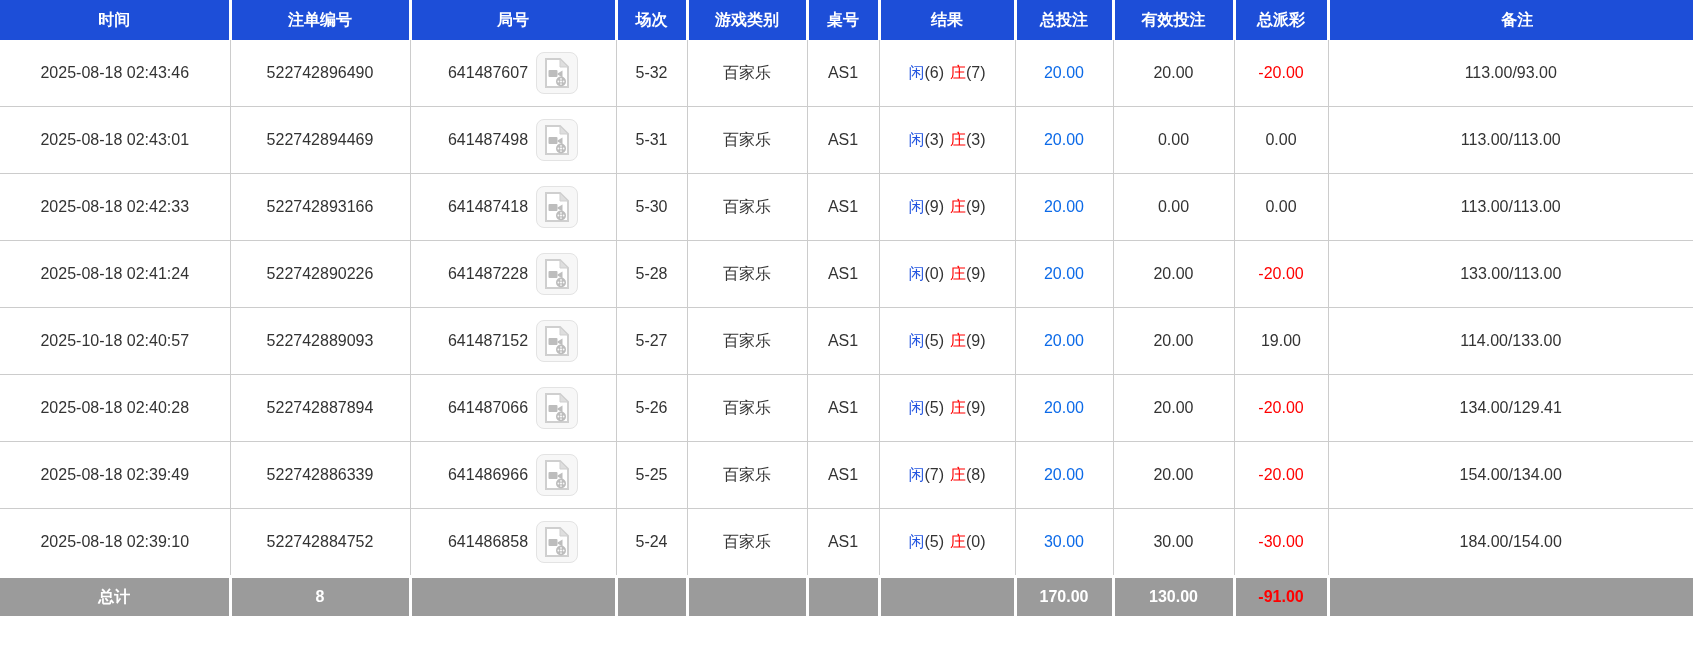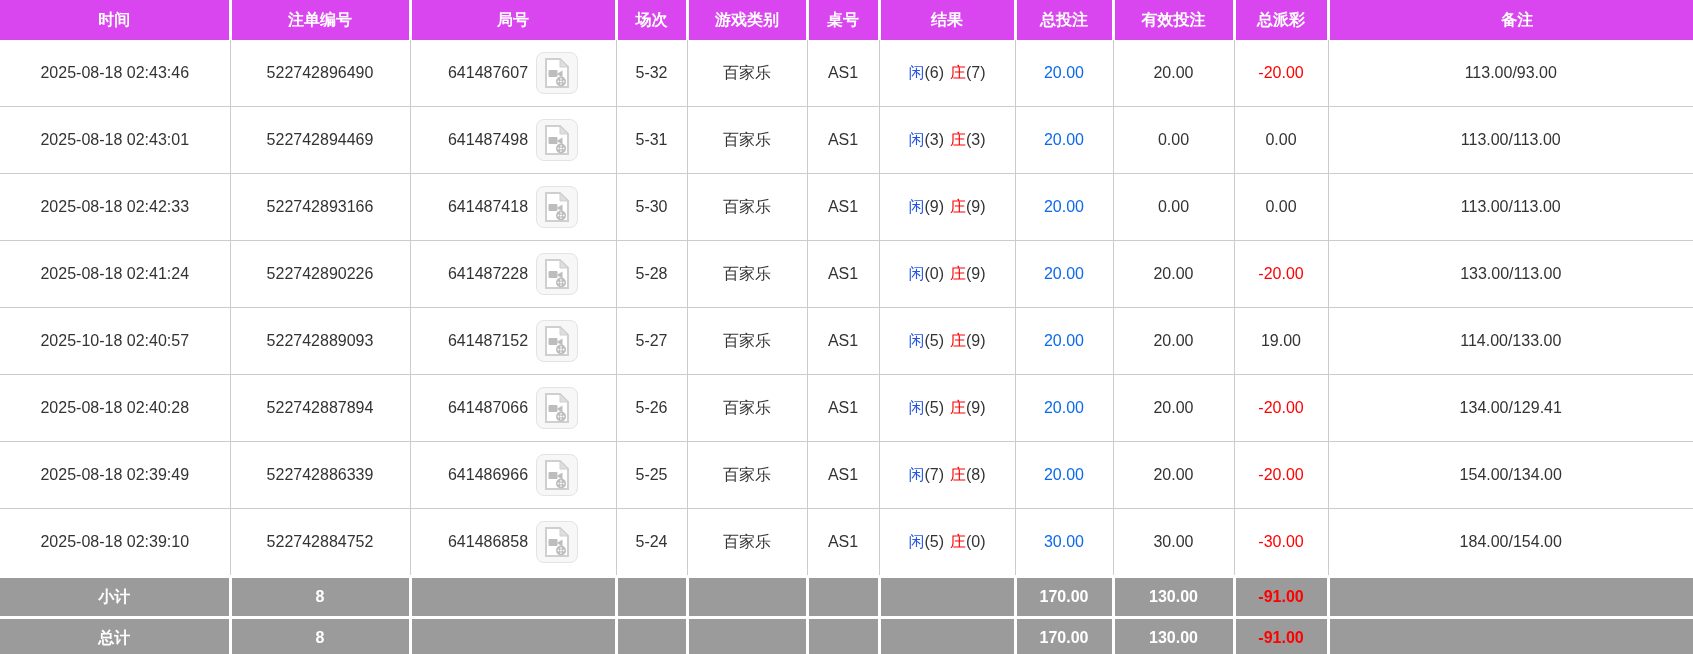--- a/index.html
+++ b/index.html
@@ -1,19 +1,19 @@
 <!DOCTYPE html>
 <html><head>
 <meta charset="utf-8">
 <style>
   html,body{margin:0;padding:0;background:#fff;}
   body{font-family:"Liberation Sans","DejaVu Sans",sans-serif;}
   .viewport{width:1693px;height:654px;overflow:hidden;background:#fff;}
   table{border-collapse:collapse;table-layout:fixed;width:1693px;}
-  th{background:#d946ef;color:#ffffff;font-size:16px;font-weight:bold;height:40px;
+  th{background:#1d4ed8;color:#ffffff;font-size:16px;font-weight:bold;height:40px;
      text-align:center;border-right:3px solid #ffffff;padding:0;}
   th:last-child{border-right:none;padding-left:12px;}
   td{height:66px;text-align:center;font-size:16px;color:#333333;background:#ffffff;
      border-right:1px solid #cccccc;border-bottom:1px solid #cccccc;padding:0;white-space:nowrap;}
   td:last-child{border-right:none;}
   tr.sum td{background:#9b9b9b;color:#ffffff;font-weight:bold;height:38px;
      border-right:3px solid #ffffff;border-bottom:none;border-top:3px solid #ffffff;}
   tr.sum td:last-child{border-right:none;}
   .blue{color:#0c6ae8;}
   .payout.neg{color:#ff0000;}
@@ -309,33 +309,20 @@
     <td>AS1</td>
     <td><span class="player">闲</span><span class="score">(5)</span><span class="banker">庄</span><span class="score">(0)</span></td>
     <td class="blue">30.00</td>
     <td>30.00</td>
     <td class="payout neg">-30.00</td>
     <td>184.00/154.00</td>
   </tr>
 </tbody>
   <tbody>
     <tr class="sum">
-      <td>小计</td>
-      <td>8</td>
-      <td></td>
-      <td></td>
-      <td></td>
-      <td></td>
-      <td></td>
-      <td>170.00</td>
-      <td>130.00</td>
-      <td class="payout neg">-91.00</td>
-      <td></td>
-    </tr>
-    <tr class="sum">
       <td>总计</td>
       <td>8</td>
       <td></td>
       <td></td>
       <td></td>
       <td></td>
       <td></td>
       <td>170.00</td>
       <td>130.00</td>
       <td class="payout neg">-91.00</td>

